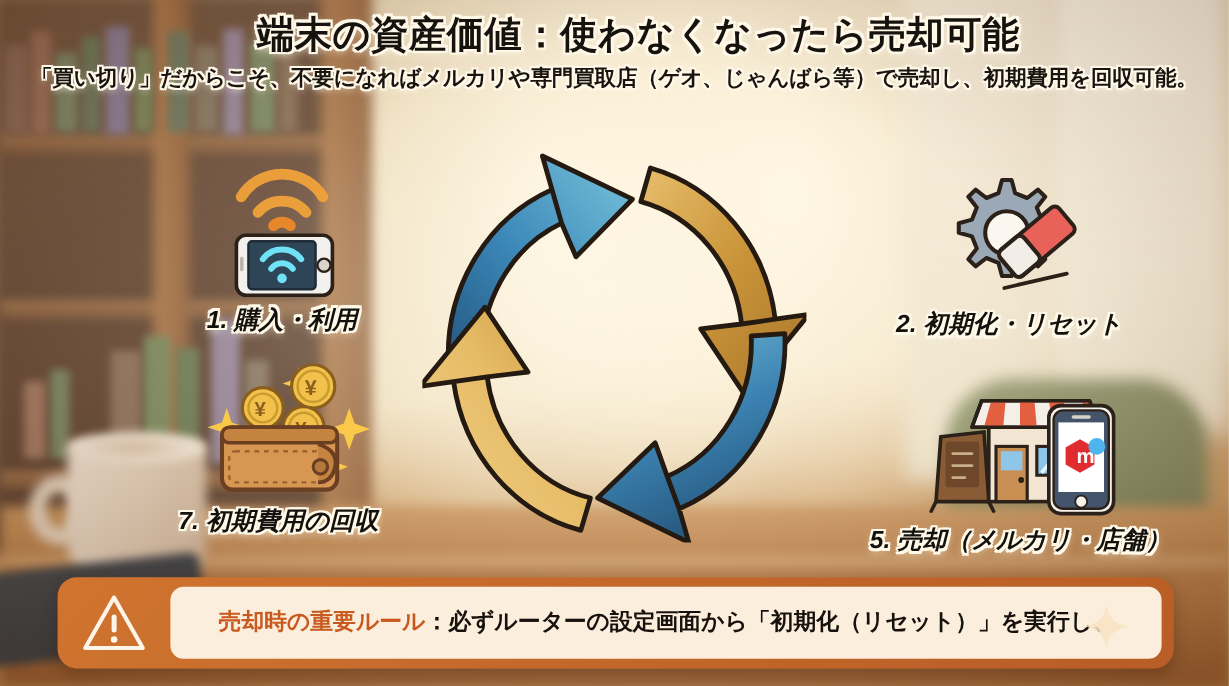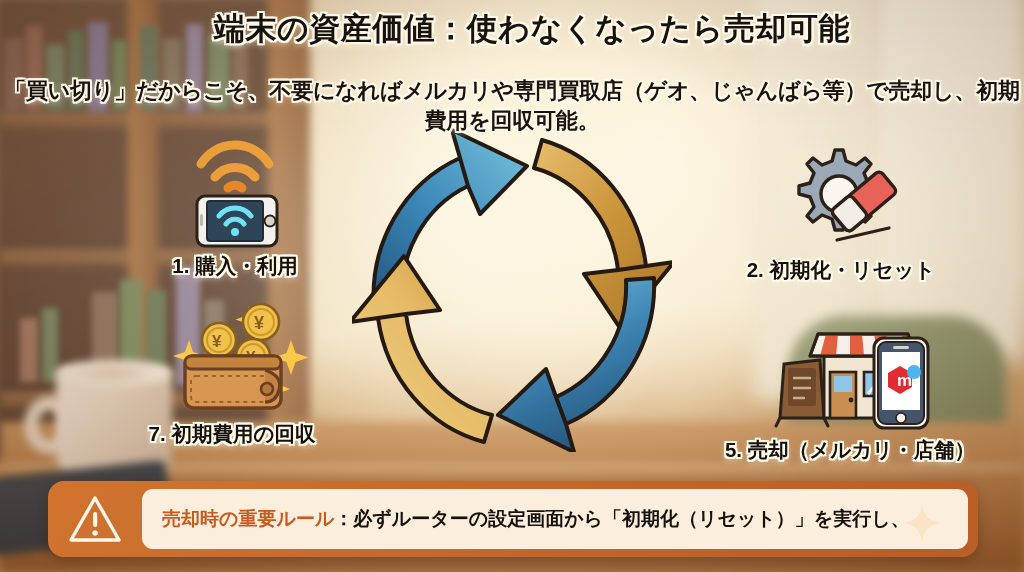--- a/index.html
+++ b/index.html
@@ -119,22 +119,22 @@
   .title {
     font-size:31px; font-weight:bold; color:#16120D;
     letter-spacing:.5px; line-height:1.25;
     text-shadow:
       -2px -2px 0 #FFF8E8, 2px -2px 0 #FFF8E8, -2px 2px 0 #FFF8E8, 2px 2px 0 #FFF8E8,
       0 -2px 0 #FFF8E8, 0 2px 0 #FFF8E8, -2px 0 0 #FFF8E8, 2px 0 0 #FFF8E8,
       0 3px 7px rgba(255,250,230,.95);
     padding-left: 40px;
   }
   .subtitle {
-    margin-top:27px;
-    font-size:22px; font-weight:bold; color:#191410;
+    margin-top:4px;
+    font-size:18px; font-weight:bold; color:#191410;
     letter-spacing:-0.2px;
     text-shadow:
       -1.6px -1.6px 0 #FFF8E8, 1.6px -1.6px 0 #FFF8E8, -1.6px 1.6px 0 #FFF8E8, 1.6px 1.6px 0 #FFF8E8,
       0 -1.6px 0 #FFF8E8, 0 1.6px 0 #FFF8E8, -1.6px 0 0 #FFF8E8, 1.6px 0 0 #FFF8E8,
       0 2px 6px rgba(255,250,230,.9);
   }
 
   
   .cycle {
     position:absolute; left:352px; top:112px; width:320px; height:340px; z-index:4;
@@ -144,20 +144,21 @@
   .step { position:absolute; z-index:5; text-align:center; width:300px; }
   .step-icon { height:120px; display:flex; align-items:flex-end; justify-content:center; }
   .step-label {
     margin-top:4px;
     font-size:20.5px; font-weight:bold; color:#14100B;
     white-space:nowrap;
     text-shadow:
       -1.8px -1.8px 0 #FFF9EA, 1.8px -1.8px 0 #FFF9EA, -1.8px 1.8px 0 #FFF9EA, 1.8px 1.8px 0 #FFF9EA,
       0 -1.8px 0 #FFF9EA, 0 1.8px 0 #FFF9EA, -1.8px 0 0 #FFF9EA, 1.8px 0 0 #FFF9EA,
       0 3px 7px rgba(255,250,230,.85);
+    font-style: italic;
   }
   #step-1 { left:85px;  top:128px; }
   #step-2 { left:691px; top:132px; }
   #step-3 { left:700px; top:312px; }
   #step-4 { left:82px;  top:296px; }
 
   
   .banner {
     position:absolute; left:48px; top:481px; width:930px; height:76px;
     background:linear-gradient(135deg,#D0742F 0%,#C3682B 50%,#B85E26 100%);
@@ -165,21 +166,21 @@
     box-shadow:0 4px 12px rgba(60,28,8,.33);
     display:flex; align-items:center; z-index:7;
     overflow:hidden;
   }
   .warn-icon { width:94px; display:flex; align-items:center; justify-content:center; flex:0 0 94px; }
   .banner-inner {
     flex:1; align-self:stretch; margin:8px 10px 8px 0;
     background:#FBEEDC; border-radius:11px;
     padding:6px 18px 6px 20px;
     display:flex; flex-direction:column; justify-content:center;
-    position:relative; overflow:hidden;
+    position:relative; overflow:hidden;text-align:center;
   }
   .banner-line { font-size:19px; font-weight:bold; color:#16110C; line-height:1.42; white-space:nowrap; }
   .banner-strong { color:#C85A20; }
   .sparkle { position:absolute; right:26px; bottom:2px; opacity:.85; }
 </style>
 </head>
 <body>
 
 <div id="infographic">
 

